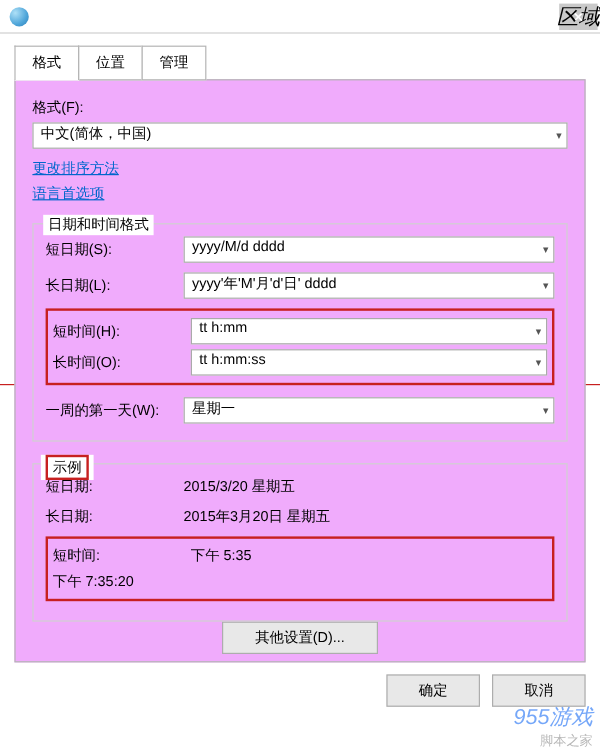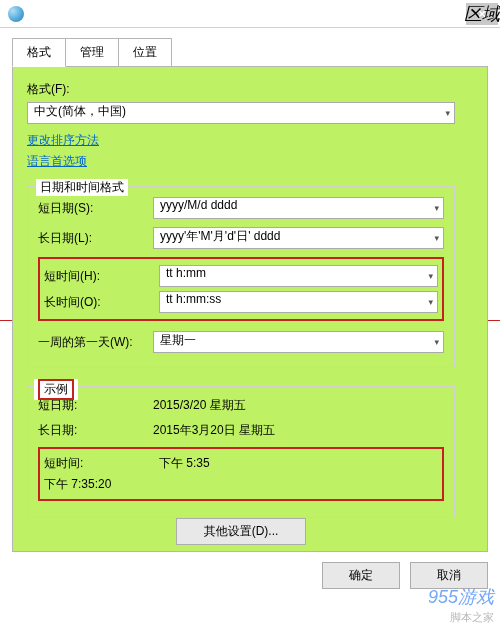--- a/index.html
+++ b/index.html
@@ -5,21 +5,21 @@
 * { box-sizing: border-box; margin: 0; padding: 0; }
 body { font-family: "Microsoft YaHei", SimSun, sans-serif; font-size: 12px; background: #fff; width: 500px; height: 627px; overflow: hidden; }
 .titlebar { height: 28px; background: #fff; border-bottom: 1px solid #d0d0d0; display: flex; align-items: center; position: relative; }
 .titlebar .globe { width: 16px; height: 16px; margin-left: 8px; border-radius: 50%; background: radial-gradient(circle at 30% 30%, #aee0f7, #4ea5d9 60%, #2e7fb8); }
 .titlebar .title { position: absolute; left: 0; right: 0; text-align: right; font-size: 18px; font-style: italic; }
 .titlebar .close { width: 32px; height: 22px; background: #c9c9c9; color: #fff; display: flex; align-items: center; justify-content: center; font-size: 14px; margin-left: auto; margin-right: 2px; }
 .content { padding: 10px 12px 8px 12px; position: relative; }
 .tabs { display: flex; position: relative; z-index: 2; }
 .tab { padding: 5px 14px; border: 1px solid #b5b5b5; background: #fff; font-size: 12px; margin-right: -1px; position: relative; border-bottom: 1px solid #b5b5b5; }
 .tab.active { border-bottom: 1px solid #fff; z-index: 3; }
-.panel { border: 1px solid #b5b5b5; margin-top: -1px; padding: 14px 32px 6px 14px; background: #bef264; position: relative; z-index: 1; }
+.panel { border: 1px solid #b5b5b5; margin-top: -1px; padding: 14px 14px 6px 14px; background: #f0abfc; position: relative; z-index: 1; }
 .row { margin-bottom: 8px; }
 .label { display: block; margin-bottom: 4px; }
 .select { width: 100%; height: 22px; border: 1px solid #aaa; background: #fff; padding: 0 20px 0 6px; position: relative; display: flex; align-items: flex-start; }
 .select-arrow { position: absolute; right: 4px; top: 50%; transform: translateY(-50%); font-size: 9px; color: #555; }
 .link { color: #0066cc; text-decoration: underline; cursor: pointer; margin-bottom: 4px; display: inline-block; }
 .fieldset { border: 1px solid #d0d0d0; margin-top: 12px; padding: 10px 10px 6px 10px; position: relative; }
 .fieldset .legend { position: absolute; top: -8px; left: 8px; background: #fff; padding: 0 4px; font-size: 12px; }
 .frow { display: flex; align-items: center; margin-bottom: 8px; }
 .frow .flabel { width: 115px; }
 .frow .fsel { flex: 1; height: 22px; border: 1px solid #aaa; background: #fff; position: relative; display: flex; align-items: flex-start; padding: 0 20px 0 6px; }
@@ -41,22 +41,22 @@
   <div class="globe"></div>
   <div class="title">区域</div>
   <div class="close">
       <span>✕</span>
     </div>
 </div>
 
 <div class="content">
   <div class="tabs">
     <div class="tab active">格式</div>
+    <div class="tab">位置</div>
     <div class="tab">管理</div>
-    <div class="tab">位置</div>
   </div>
 
   <div class="panel">
     <div class="row">
       <span class="label">格式(F):</span>
       <div class="select">
         <span>中文(简体，中国)</span>
         <span class="select-arrow">▾</span>
       </div>
     </div>

